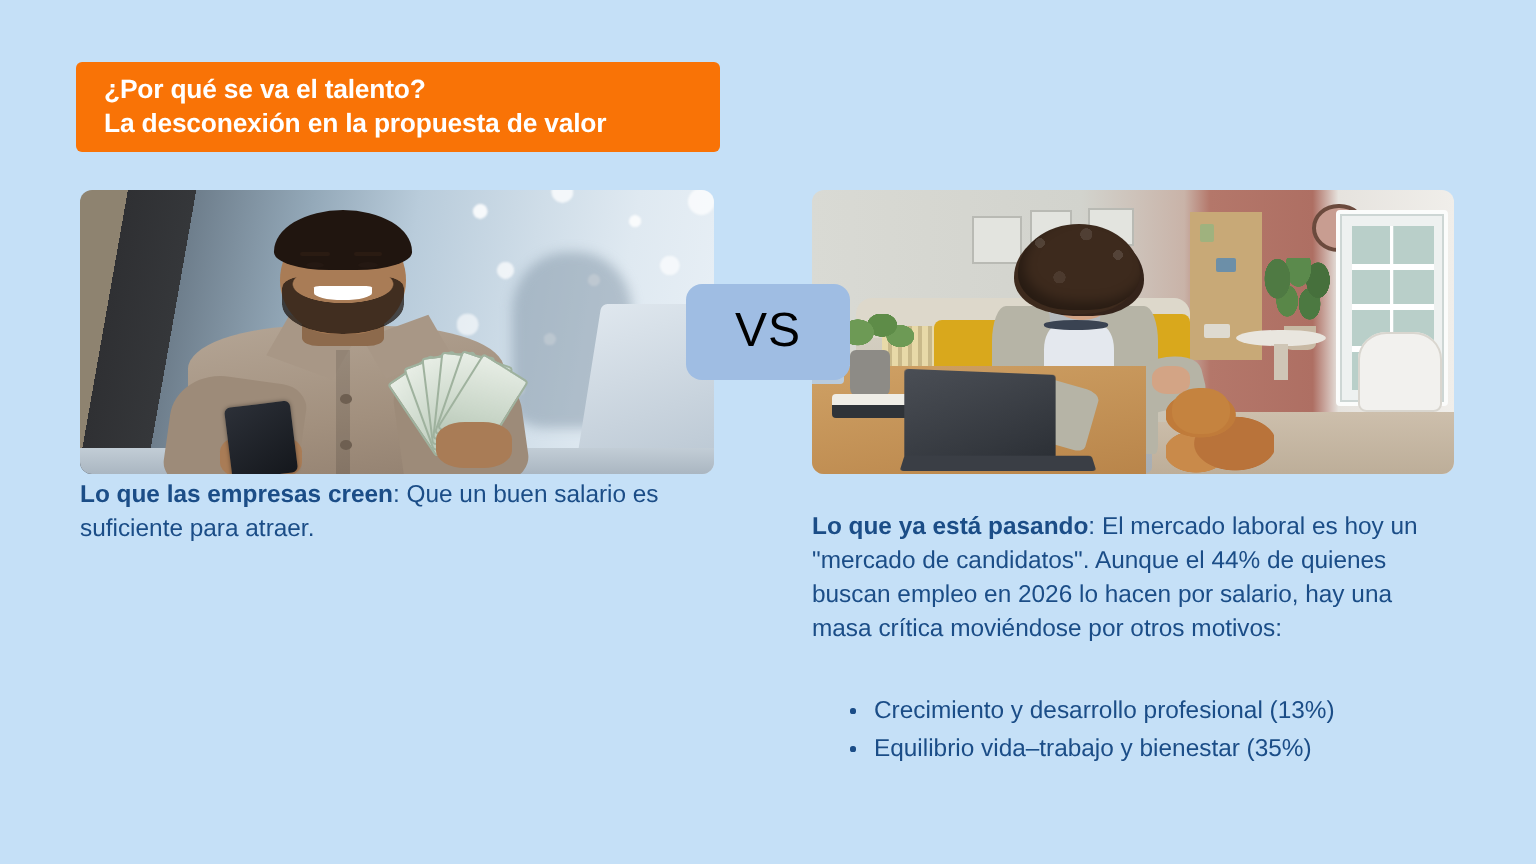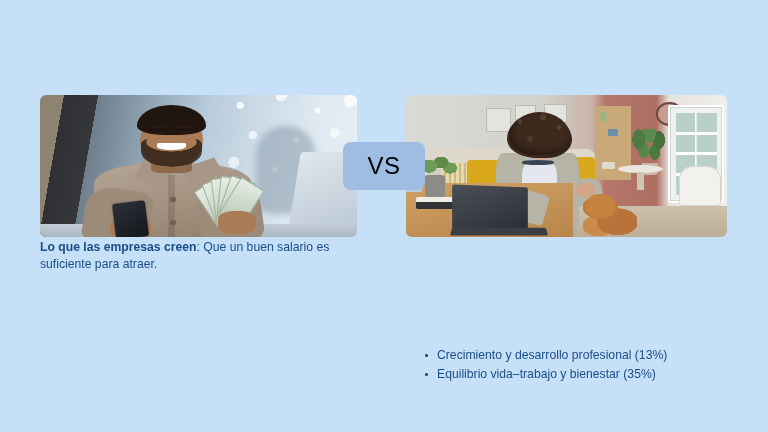--- a/index.html
+++ b/index.html
@@ -430,20 +430,24 @@
     position: absolute; left: 1px; top: 8px;
     width: 2.6px; height: 2.6px;
     background: #1b4d87; border-radius: 50%;
   }
 </style>
 </head>
 <body>
 
 <div id="slide">
 
+  <div class="title-banner">
+    <div class="title-line">¿Por qué se va el talento?</div>
+    <div class="title-line">La desconexión en la propuesta de valor</div>
+  </div>
 
   <div class="photo photo-left">
     <div class="photo-inner">
       <div class="lp-bg"></div>
       <div class="lp-bokeh"></div>
       <div class="lp-silhouette"></div>
       <div class="lp-monitor"></div>
       <div class="lp-desk"></div>
       <div class="lp-body"></div>
       <div class="lp-collar-l"></div>
@@ -522,19 +526,22 @@
   </div>
 
   <div class="vs-badge">
     <span class="vs-text">VS</span>
   </div>
 
   <div class="caption cap-left">
     <b>Lo que las empresas creen</b><span>: Que un buen salario es suficiente para atraer.</span>
   </div>
 
+  <div class="caption cap-right">
+    <b>Lo que ya está pasando</b><span>: El mercado laboral es hoy un "mercado de candidatos". Aunque el 44% de quienes buscan empleo en 2026 lo hacen por salario, hay una masa crítica moviéndose por otros motivos:</span>
+  </div>
 
   <ul class="bullets">
     <li>Crecimiento y desarrollo profesional (13%)</li>
     <li>Equilibrio vida–trabajo y bienestar (35%)</li>
   </ul>
 
 </div>
 
 </body></html>

